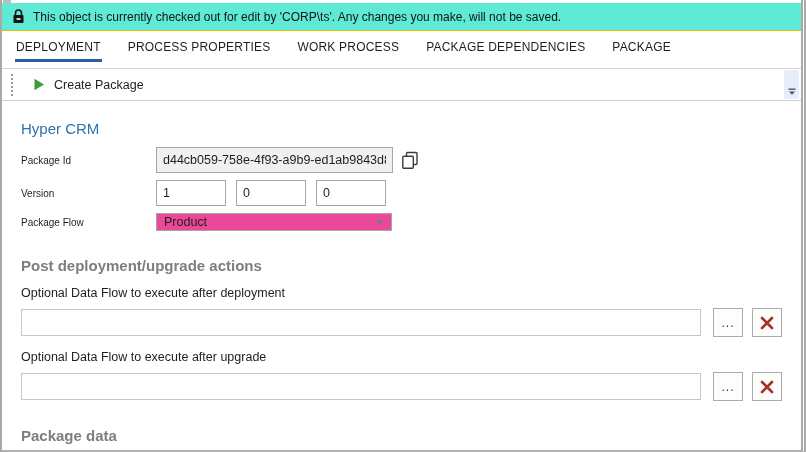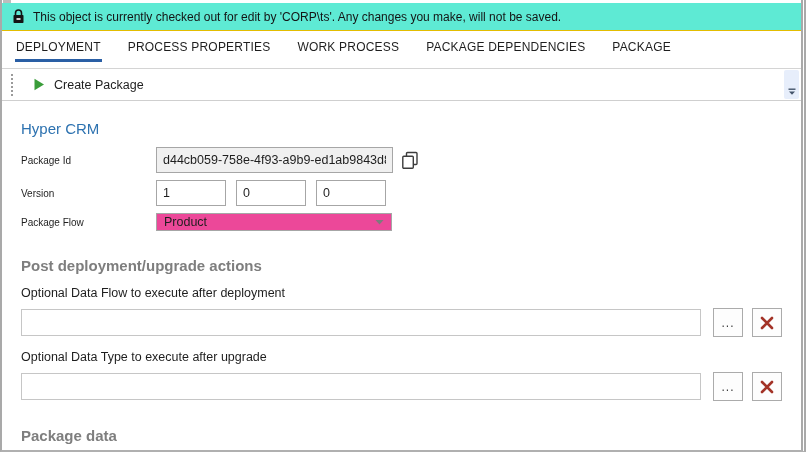--- a/index.html
+++ b/index.html
@@ -171,21 +171,21 @@
       <button class="sq-btn browse">...</button>
       <button class="sq-btn">
         <span>
           <svg width="14" height="14" viewBox="0 0 14 14">
             <path d="M2 2 L12 12 M12 2 L2 12" stroke="#a33327" stroke-width="2.6" stroke-linecap="round"></path>
           </svg>
         </span>
       </button>
     </div>
 
-    <div class="field-label">Optional Data Type to execute after upgrade</div>
+    <div class="field-label">Optional Data Flow to execute after upgrade</div>
     <div class="flow-row">
       <input class="txt flow-input" value="" style="">
       <button class="sq-btn browse">...</button>
       <button class="sq-btn">
         <span>
           <svg width="14" height="14" viewBox="0 0 14 14">
             <path d="M2 2 L12 12 M12 2 L2 12" stroke="#a33327" stroke-width="2.6" stroke-linecap="round"></path>
           </svg>
         </span>
       </button>

